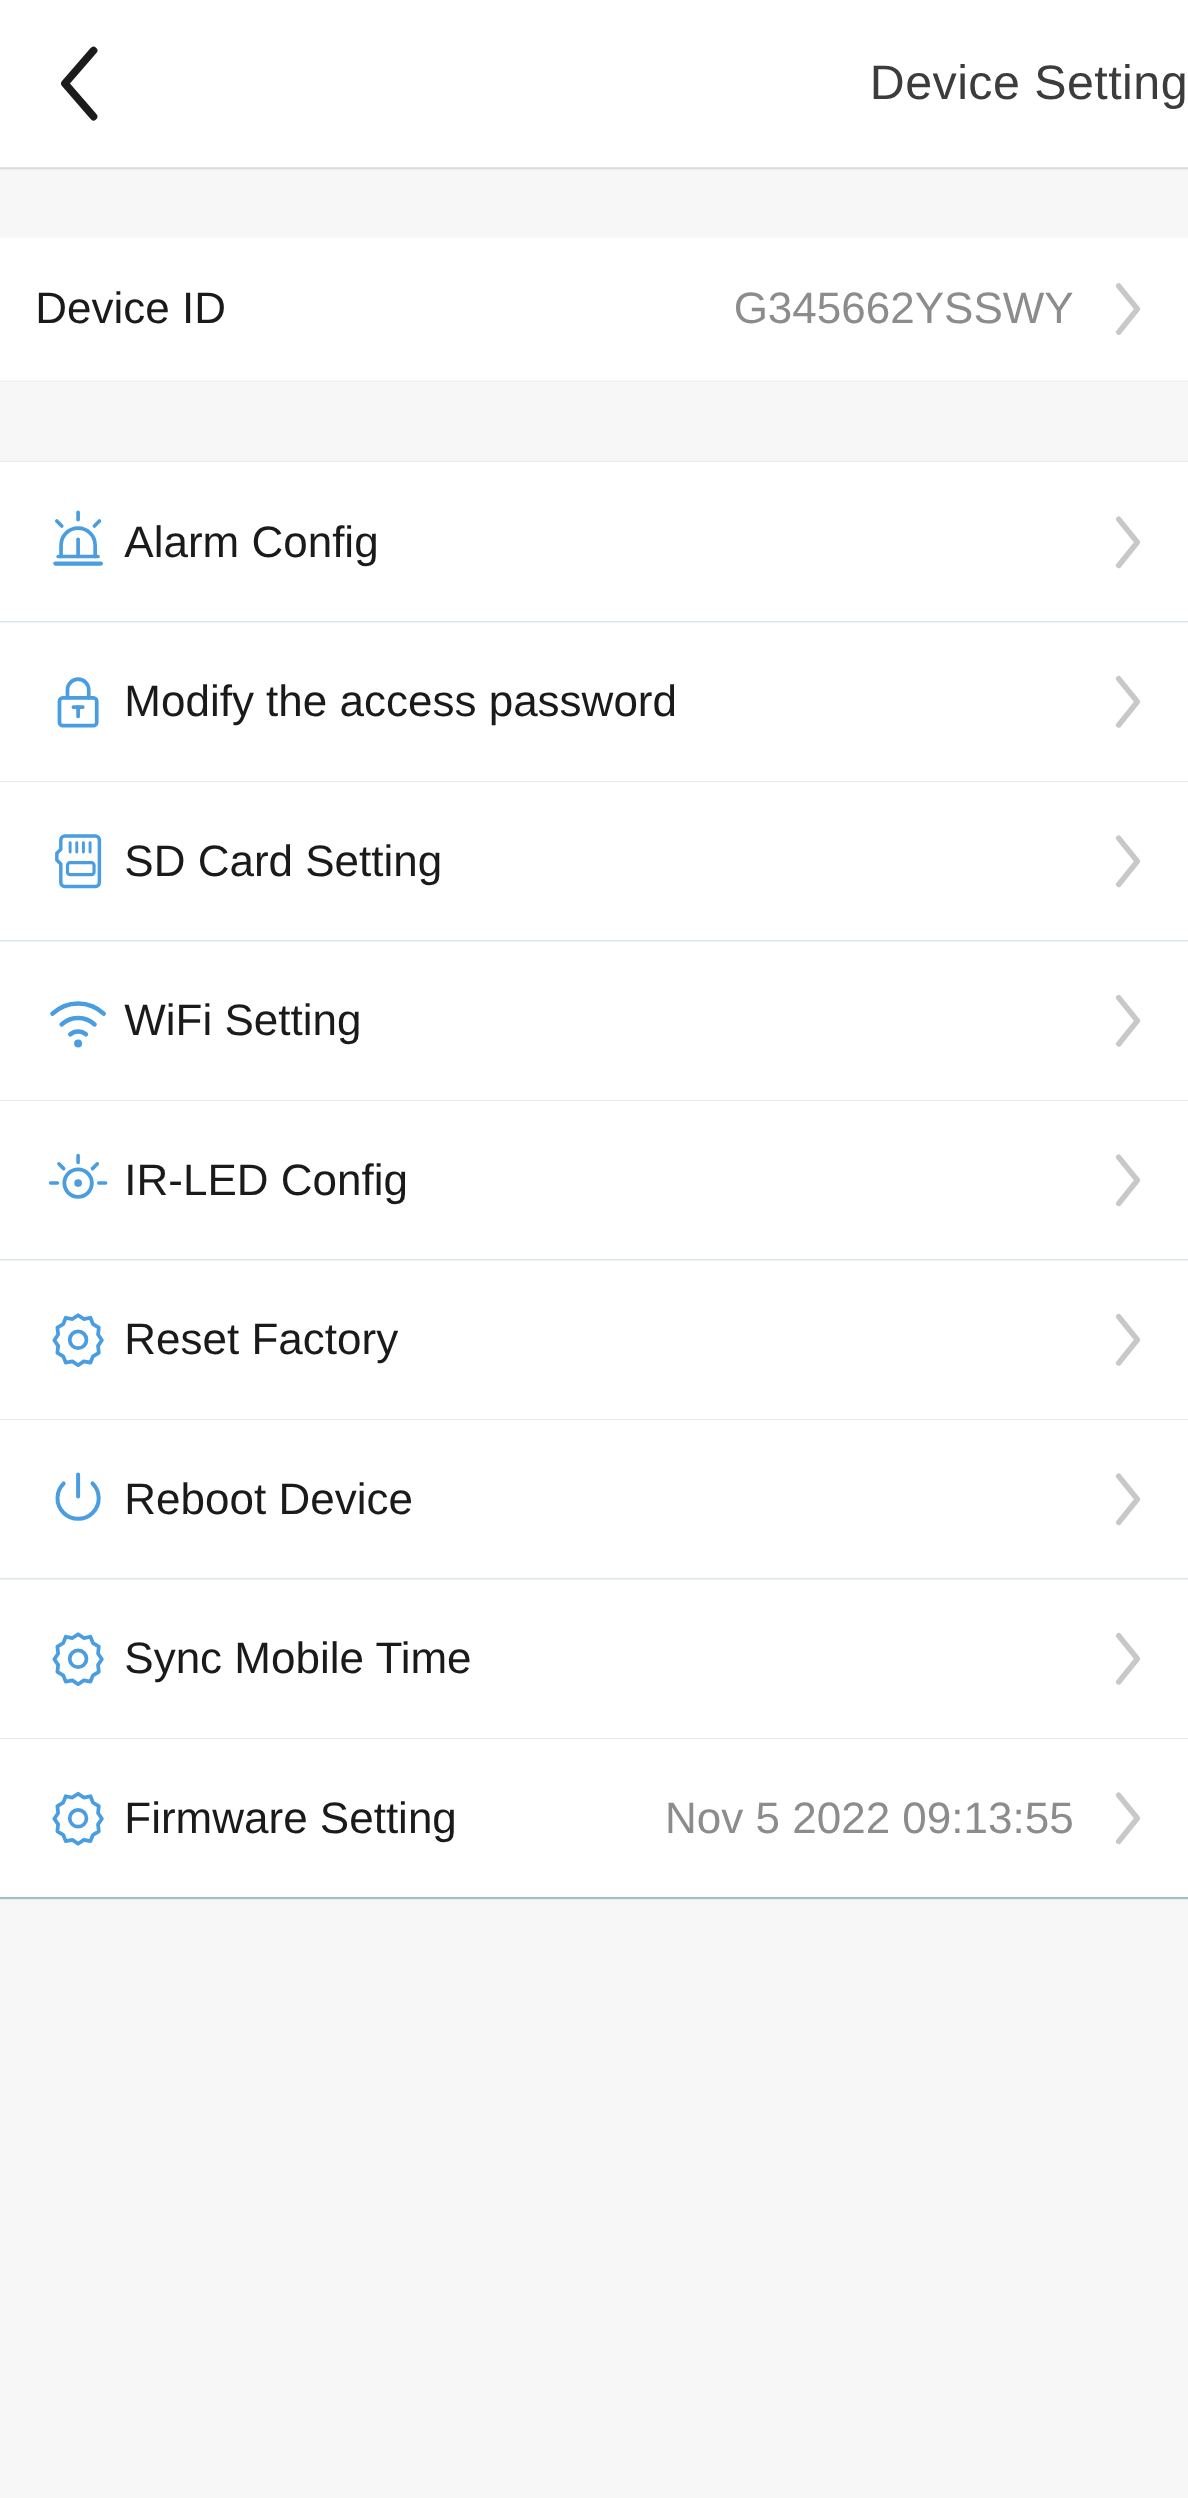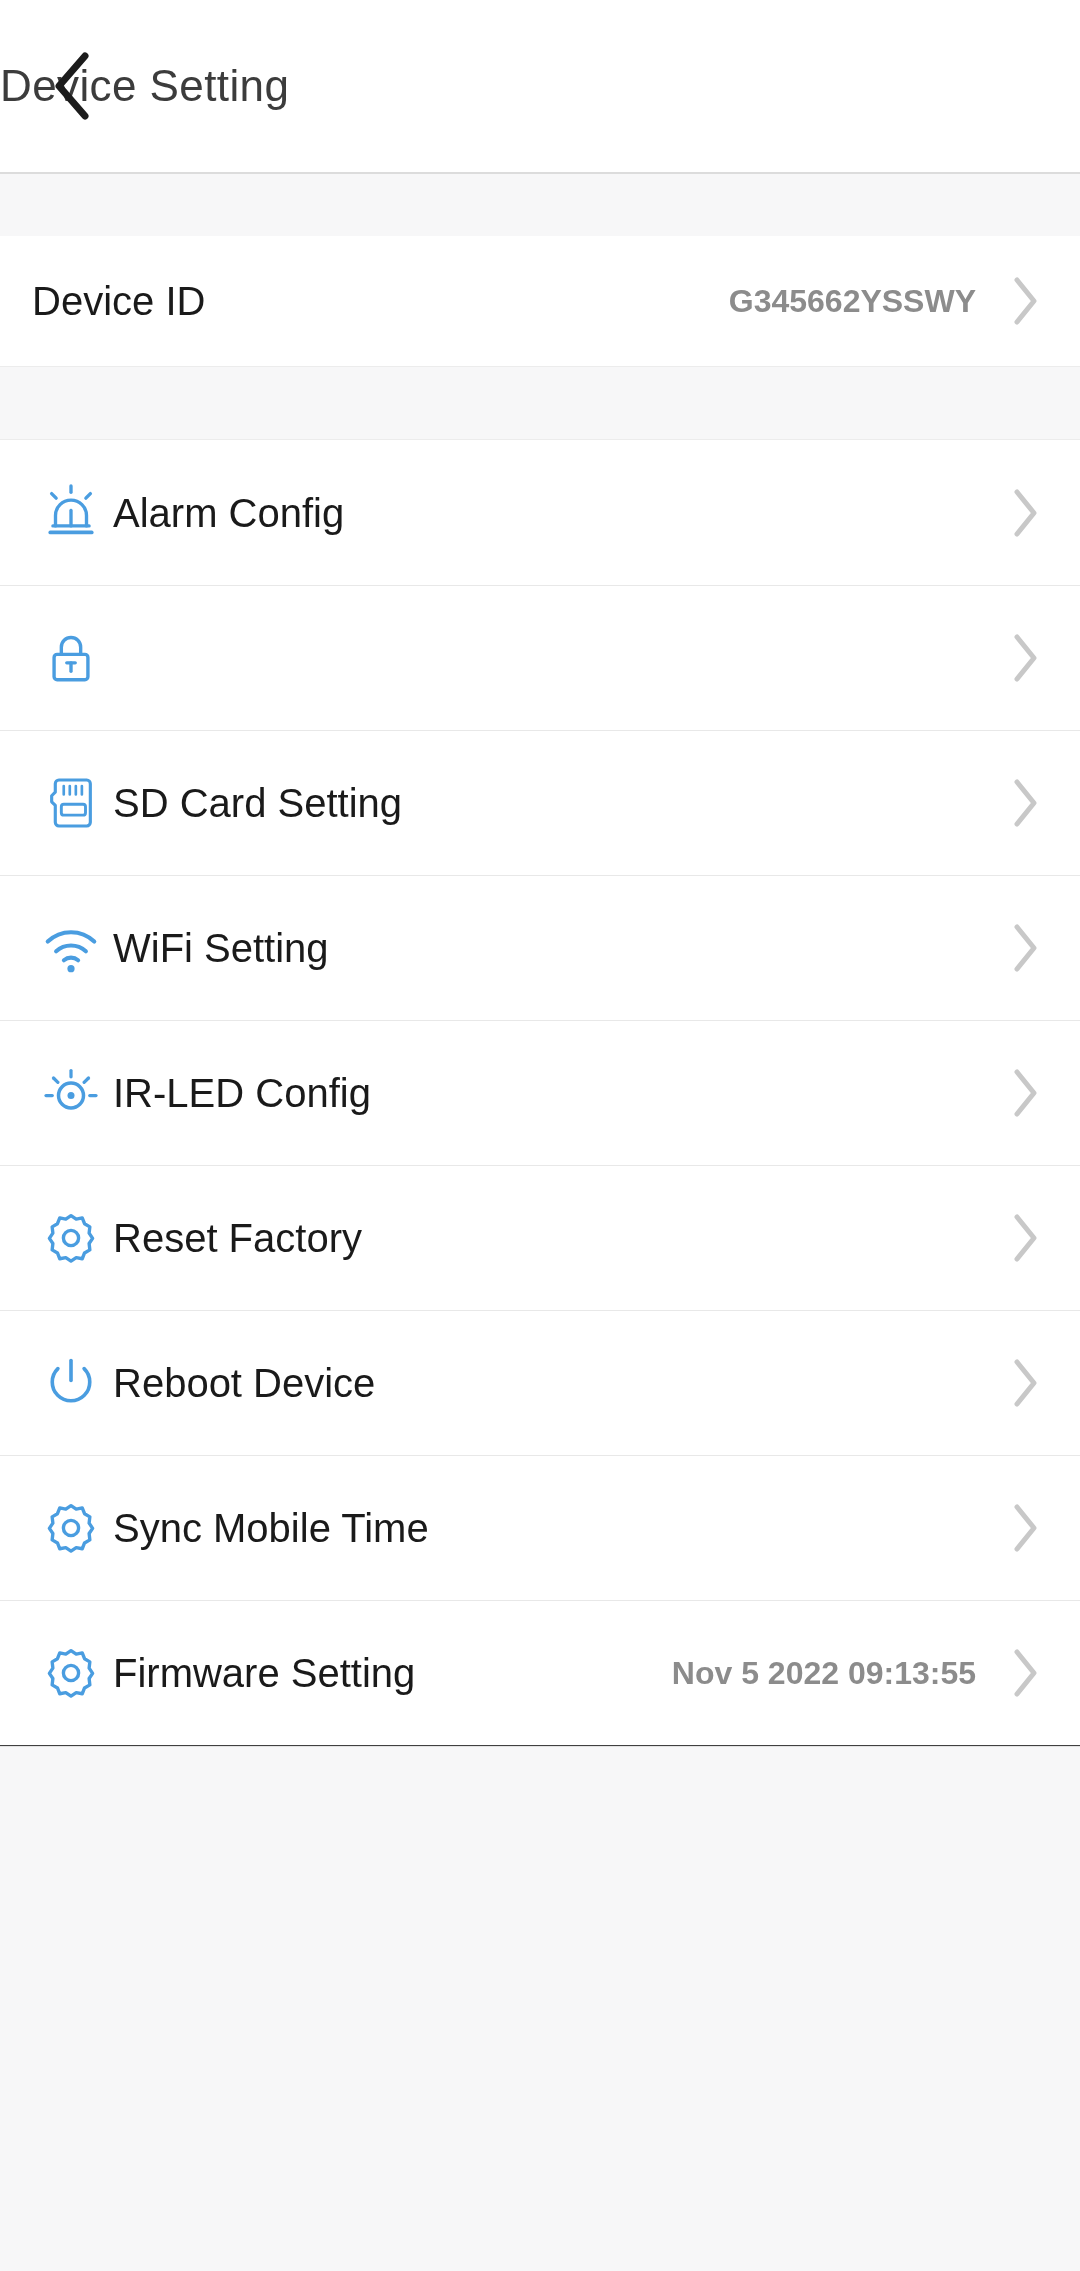--- a/index.html
+++ b/index.html
@@ -6,22 +6,22 @@
   html, body {
     width:1080px; height:2271px;
     background:#f7f7f8;
     font-family:"Liberation Sans", sans-serif;
     -webkit-font-smoothing:antialiased;
   }
   .screen { width:1080px; height:2271px; position:relative; background:#f7f7f8; display:flex; flex-direction:column; }
 
   
   .header {
-    height:174px; background:#ffffff; position:relative;
-    display:flex; align-items:center; justify-content:flex-start;
+    height:154px; background:#ffffff; position:relative;
+    display:flex; align-items:center; justify-content:flex-end;
     border-bottom:2px solid #dcdcdc; flex:0 0 auto;
   }
   .back-btn {
     position:absolute; left:28px; top:50%; transform:translateY(-50%);
     width:88px; height:88px; display:flex; align-items:center; justify-content:center;
     cursor:pointer;
   }
   .back-btn svg { display:block; }
   .header-title {
     font-size:44px; color:#3c3c3c; letter-spacing:0.4px; font-weight:400;
@@ -52,21 +52,21 @@
 
   .row-label {
     font-size:40px; color:#1a1a1a; font-weight:400;
     white-space:nowrap; line-height:1;
   }
   .row.menu-row .row-label { margin-left:3px; }
 
   .row-spring { flex:1 1 auto; }
 
   .row-value {
-    font-size:32px; color:#8c8c8c; font-weight:700;
+    font-size:40px; color:#8c8c8c; font-weight:400;
     white-space:nowrap; line-height:1; margin-right:26px;
   }
 
   .chev {
     width:46px; min-width:46px; height:46px;
     display:flex; align-items:center; justify-content:center;
   }
   .chev svg { display:block; }
 
   
@@ -126,20 +126,21 @@
       </div>
       <div class="row menu-row">
         <div class="row-icon">
           <svg width="58" height="58" viewBox="0 0 48 48">
             <rect x="10" y="21" width="28" height="21" rx="2.5" stroke="#4a9de0" fill="none" stroke-linecap="round" stroke-linejoin="round" stroke-width="2.8"></rect>
             <path d="M16 21 V15 a8 8 0 0 1 16 0 v6" stroke="#4a9de0" fill="none" stroke-linecap="round" stroke-linejoin="round" stroke-width="2.8"></path>
             <path d="M24 28 V35" stroke="#4a9de0" fill="none" stroke-linecap="round" stroke-linejoin="round" stroke-width="2.8"></path>
             <path d="M20.5 28 H27.5" stroke="#4a9de0" fill="none" stroke-linecap="round" stroke-linejoin="round" stroke-width="2.8"></path>
           </svg>
         </div>
+        <div class="row-label">Modify the access password</div>
         <div class="row-spring"></div>
         <div class="chev">
           <svg width="30" height="50" viewBox="0 0 30 50" fill="none">
             <path d="M7 4 L24 25 L7 46" stroke="#c8c8c8" stroke-width="5" stroke-linecap="round" stroke-linejoin="round"></path>
           </svg>
         </div>
       </div>
       <div class="row menu-row">
         <div class="row-icon">
           <svg width="58" height="58" viewBox="0 0 48 48">

